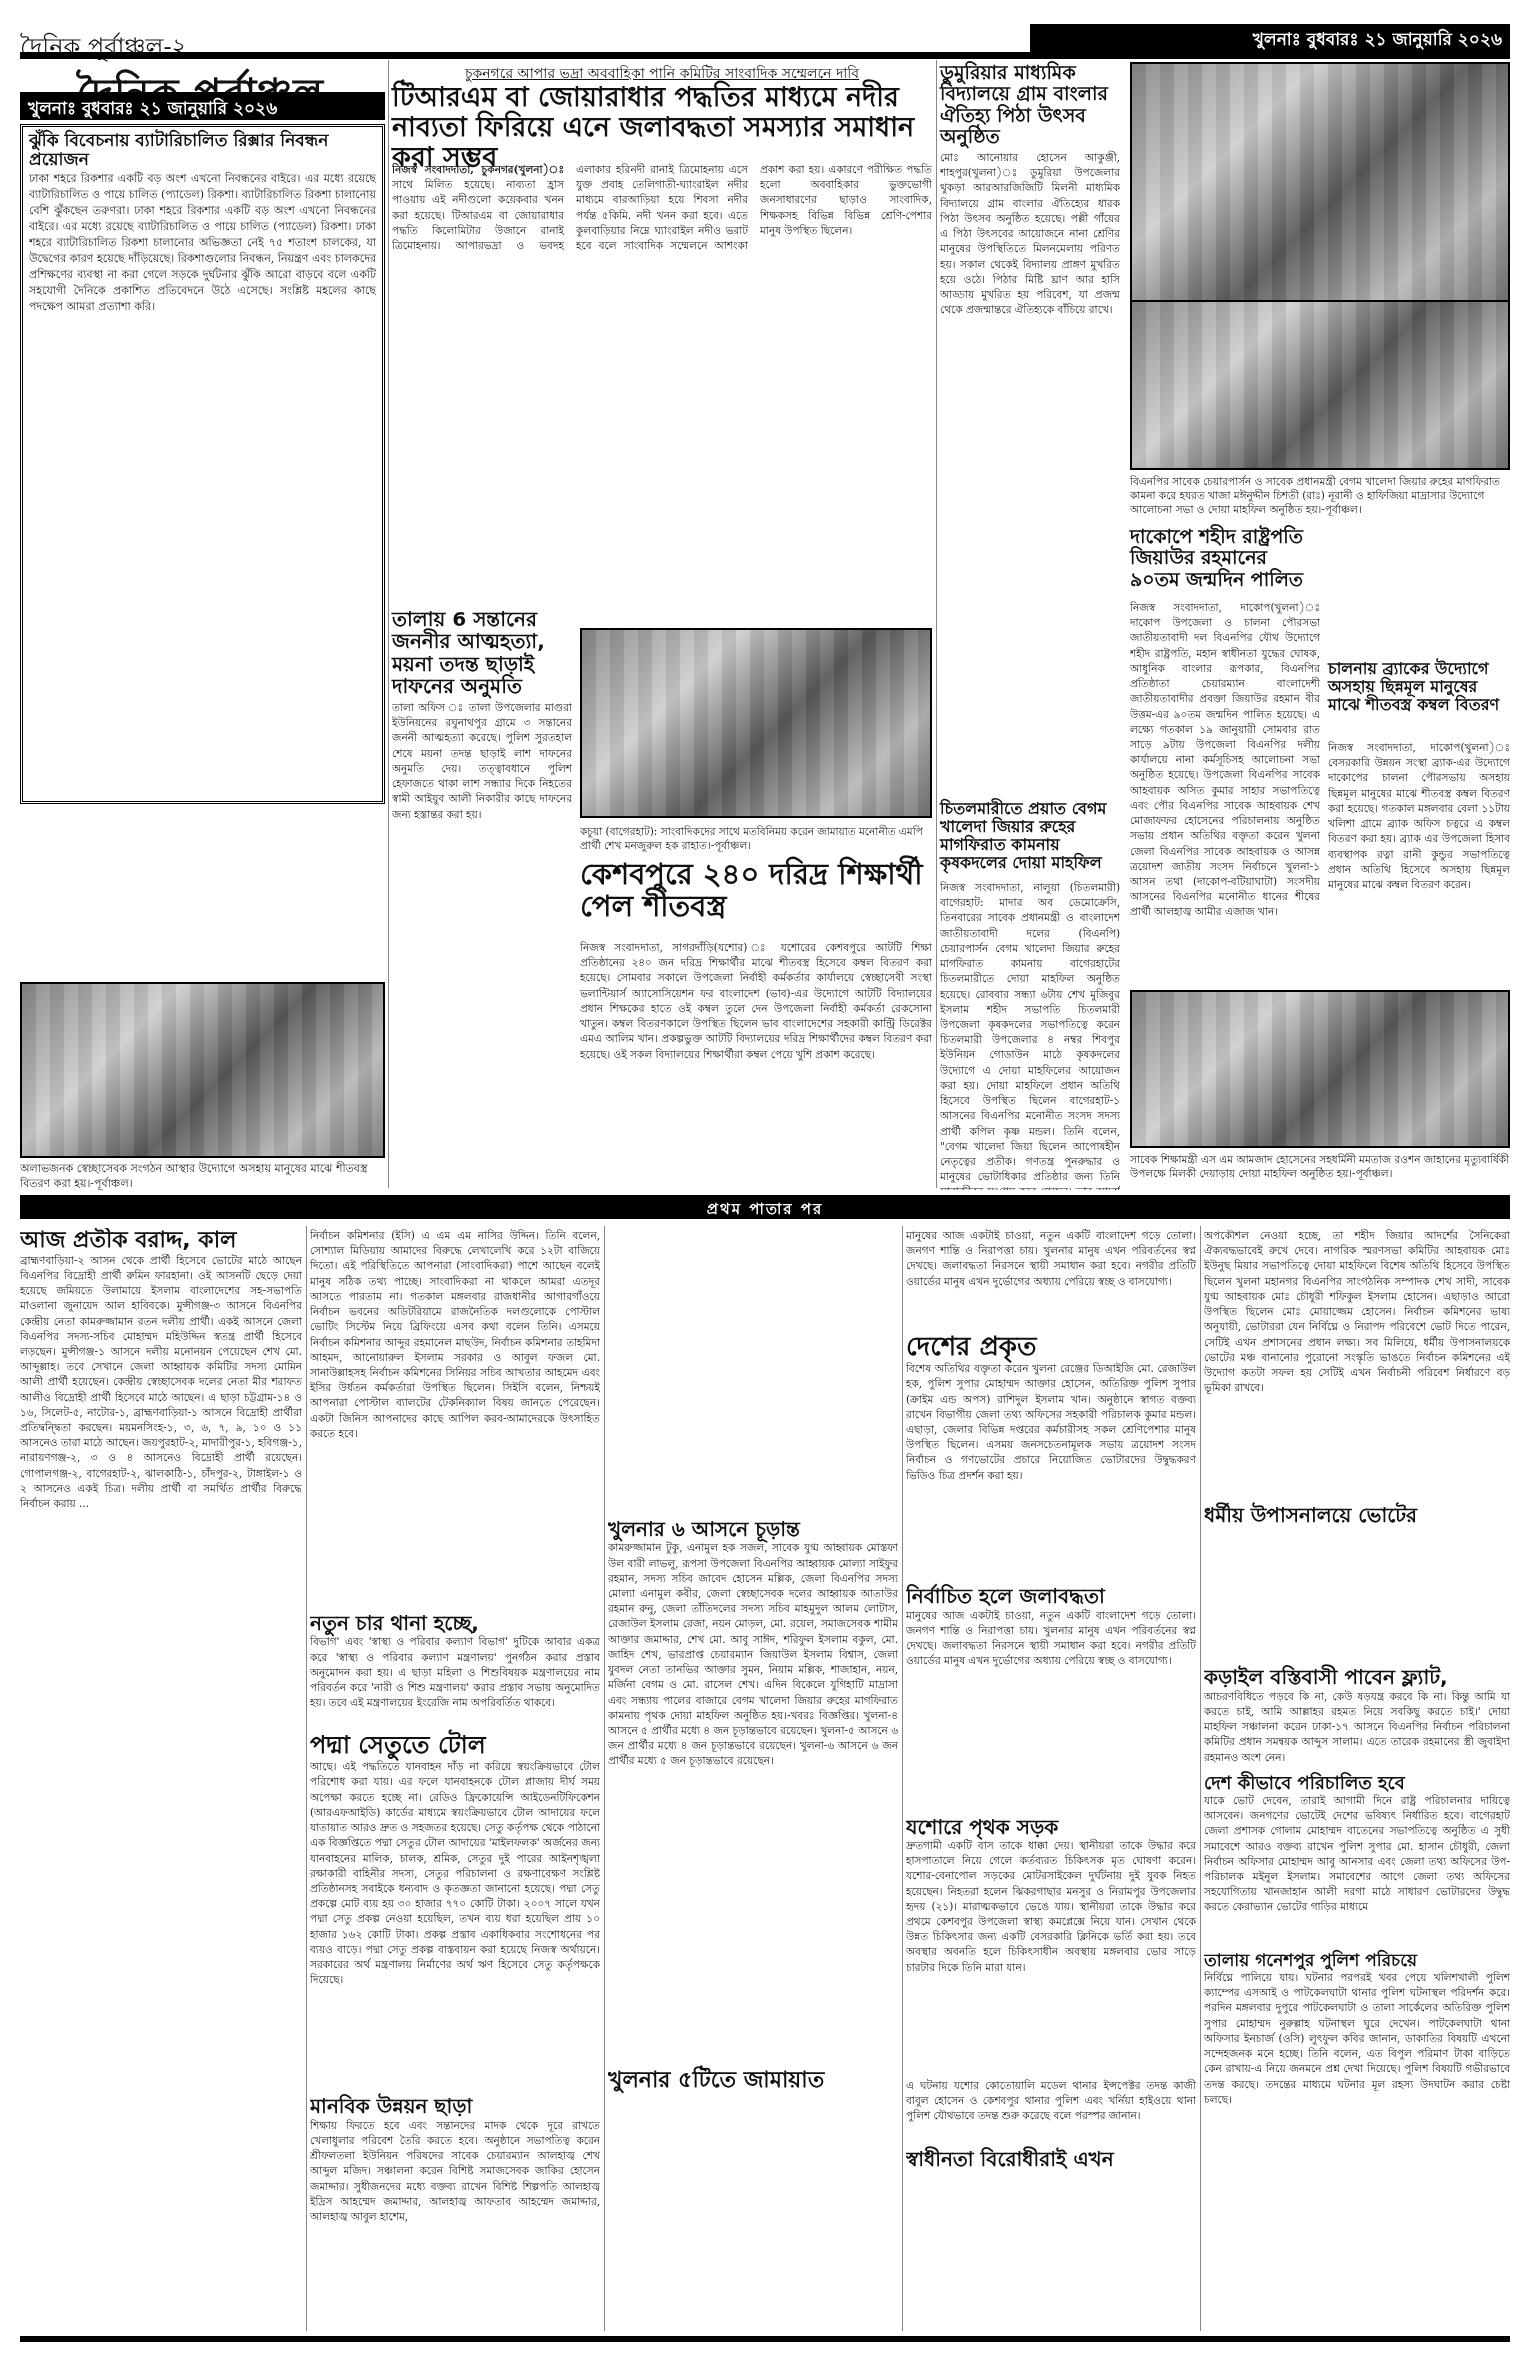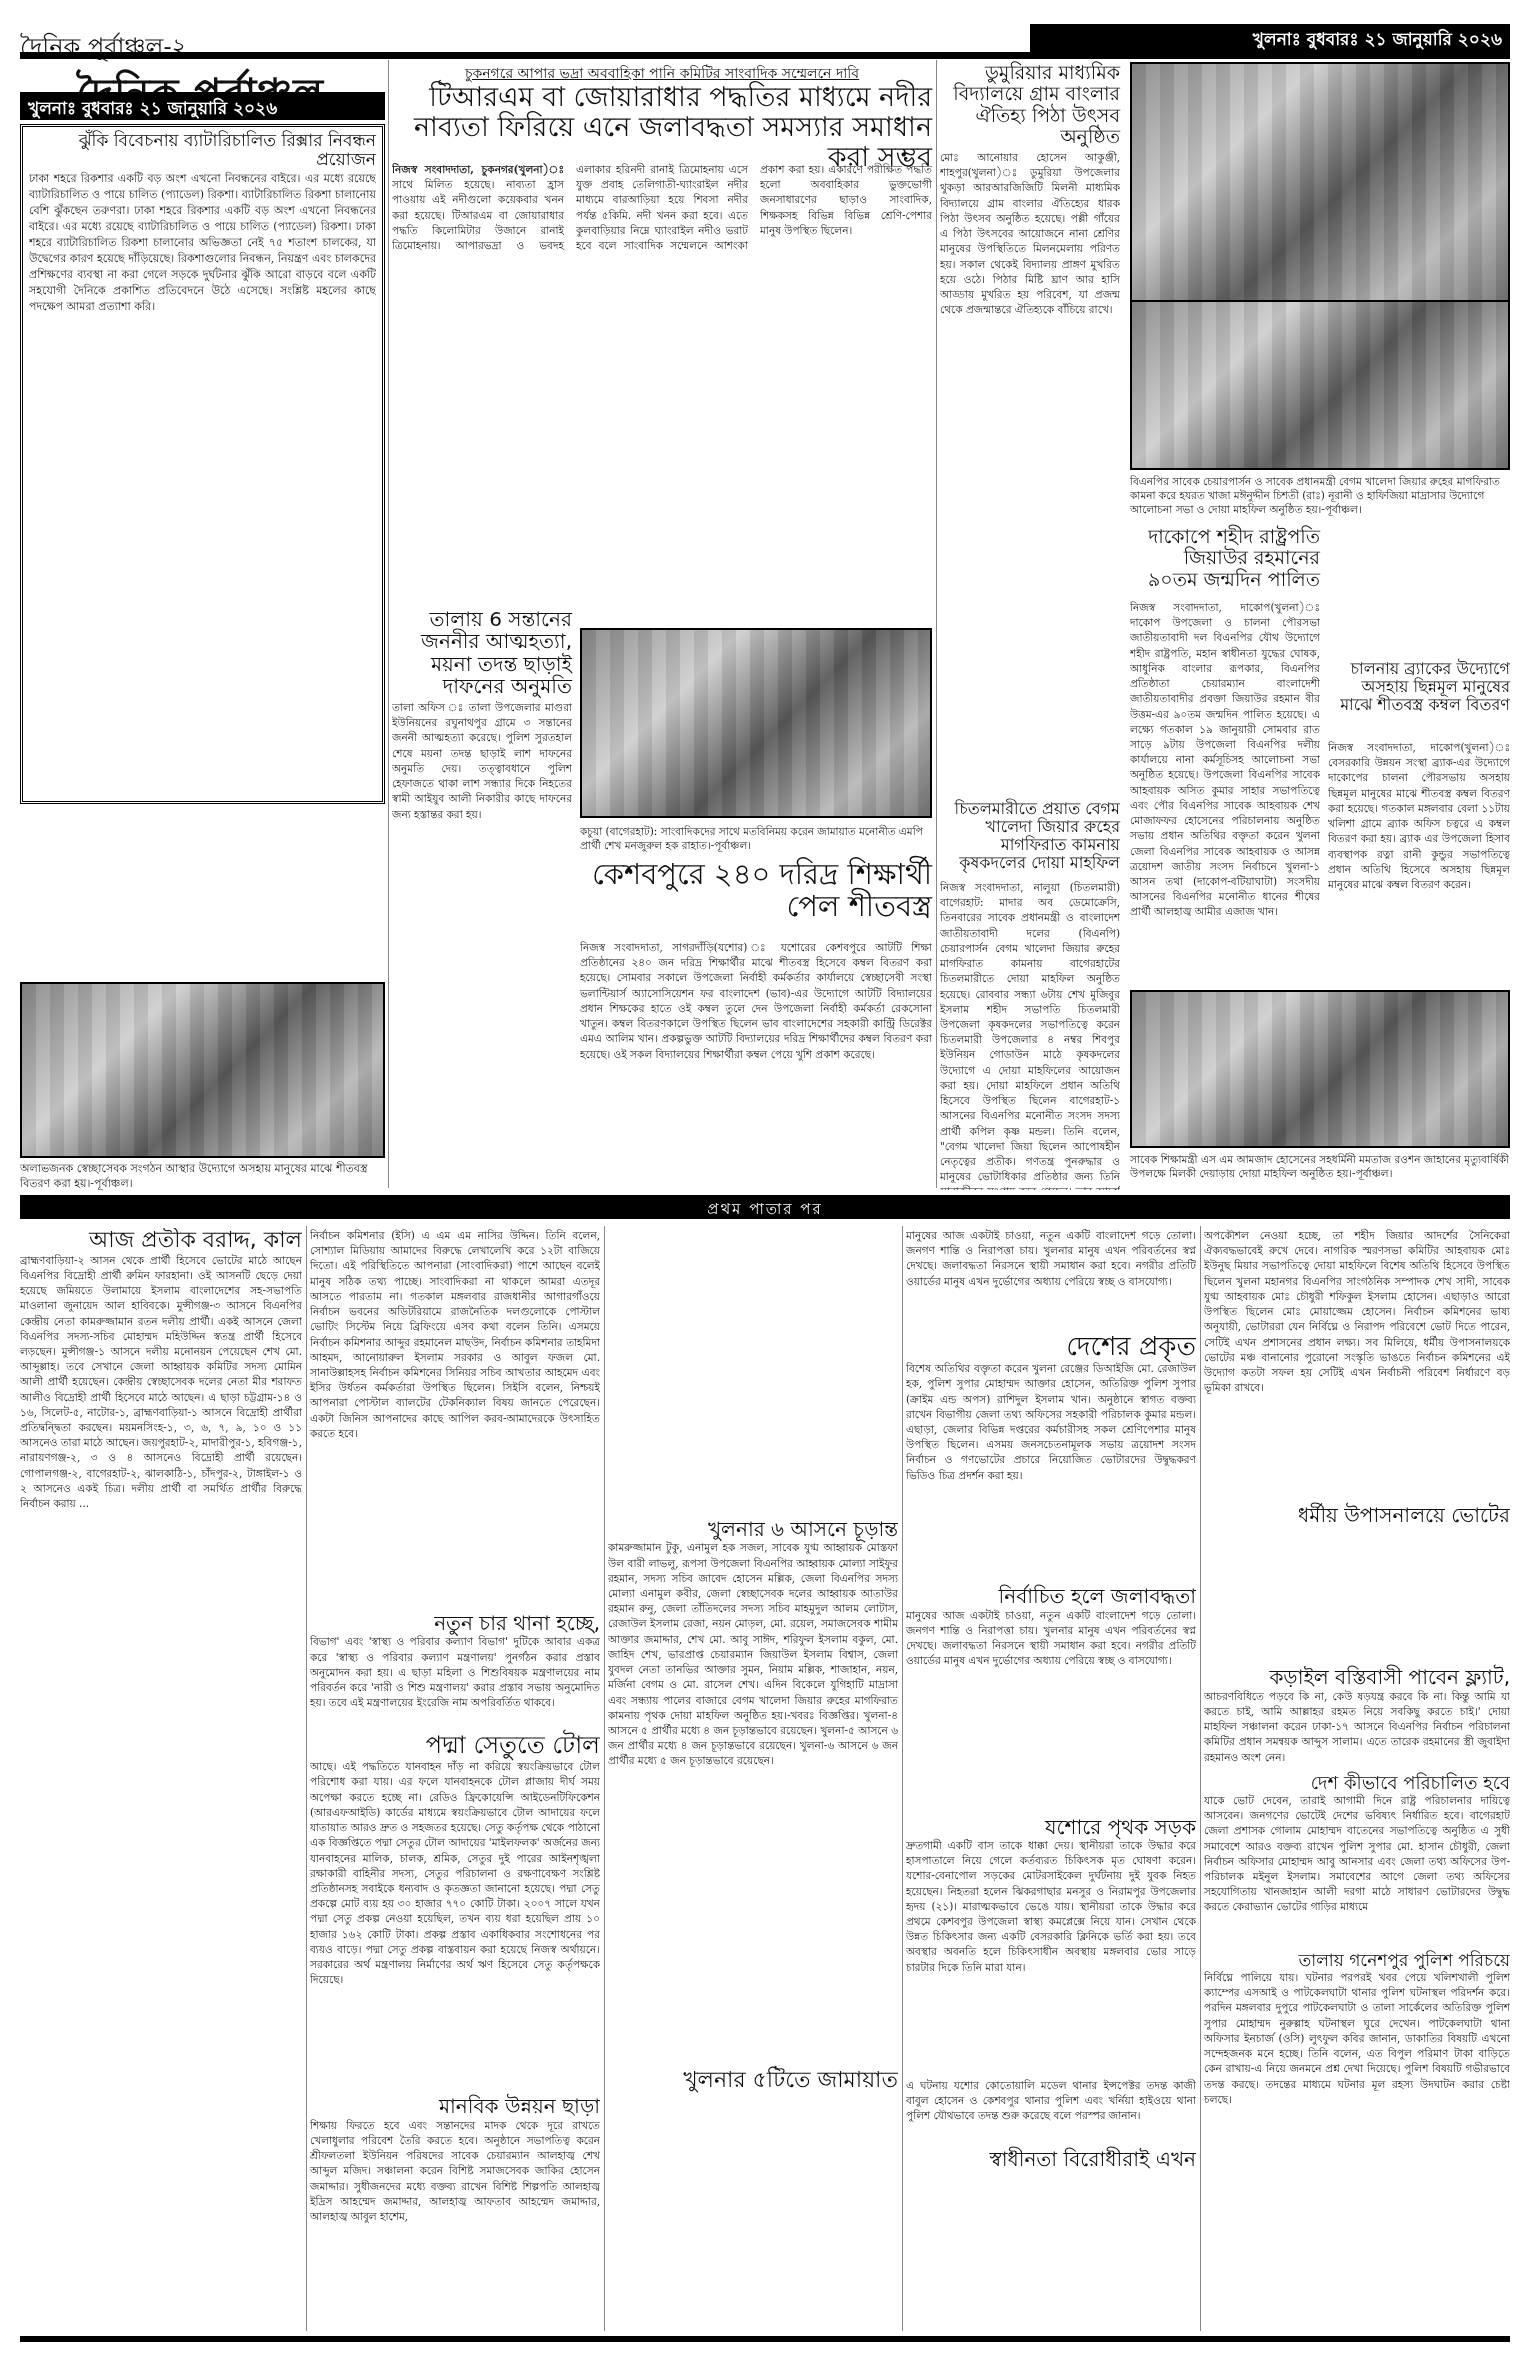--- a/index.html
+++ b/index.html
@@ -5,27 +5,27 @@
   * { box-sizing: border-box; margin: 0; padding: 0; }
   html, body { width: 1528px; height: 2372px; background: #fff; overflow: hidden; }
   body { font-family: "DejaVu Sans", sans-serif; color: #111; position: relative; }
   .abs { position: absolute; }
   .page-label { left: 20px; top: 28px; font-size: 24px; font-family: "DejaVu Serif", serif; }
   .top-rule { left: 20px; top: 52px; width: 1490px; height: 7px; background: #000; }
   .date-box-right { left: 1030px; top: 24px; width: 480px; height: 28px; background: #000; color: #fff; font-size: 17px; font-weight: bold; padding: 2px 8px; text-align: right; }
   .masthead { left: 20px; top: 62px; width: 360px; height: 50px; font-size: 40px; font-weight: 900; font-family: "DejaVu Serif", serif; text-align: center; letter-spacing: 1px; }
   .date-box-left { left: 20px; top: 92px; width: 365px; height: 28px; background: #000; color: #fff; font-size: 17px; font-weight: bold; padding: 3px 8px; }
   .box { border: 3px double #000; }
-  .headline { font-weight: normal; line-height: 1.12; text-align: right; }
+  .headline { font-weight: bold; line-height: 1.12; text-align: left; }
   .body-text { font-size: 10.5px; line-height: 1.45; text-align: justify; color: #222; overflow: hidden; font-family: "DejaVu Serif", serif; }
   .cols-3 { column-count: 3; column-gap: 12px; }
   .caption { font-size: 11px; line-height: 1.35; color: #222; font-family: "DejaVu Serif", serif; }
   .photo { background: linear-gradient(135deg, #8a8a8a 0%, #cfcfcf 30%, #5a5a5a 55%, #b9b9b9 80%, #777 100%); border: 2px solid #000; position: absolute; overflow: hidden; }
   .photo::after { content: ""; position: absolute; inset: 0; background: repeating-linear-gradient(90deg, rgba(0,0,0,0.08) 0 14px, rgba(255,255,255,0.06) 14px 28px); }
-  .banner { left: 20px; top: 1195px; width: 1490px; height: 24px; background: #000; color: #fff; font-size: 15px; font-weight: normal; text-align: center; padding-top: 2px; letter-spacing: 2px; }
+  .banner { left: 20px; top: 1195px; width: 1490px; height: 24px; background: #000; color: #fff; font-size: 15px; font-weight: bold; text-align: center; padding-top: 2px; letter-spacing: 2px; }
   .bottom-rule { left: 20px; top: 2336px; width: 1490px; height: 6px; background: #000; }
   .vrule { position: absolute; width: 1px; background: #888; }
   .kicker { font-size: 14px; text-decoration: underline; text-align: center; }
 </style>
 </head>
 <body>
 
 <div class="abs page-label">দৈনিক পূর্বাঞ্চল-২</div>
 <div class="abs date-box-right">খুলনাঃ বুধবারঃ ২১ জানুয়ারি ২০২৬</div>
 <div class="abs top-rule"></div>

